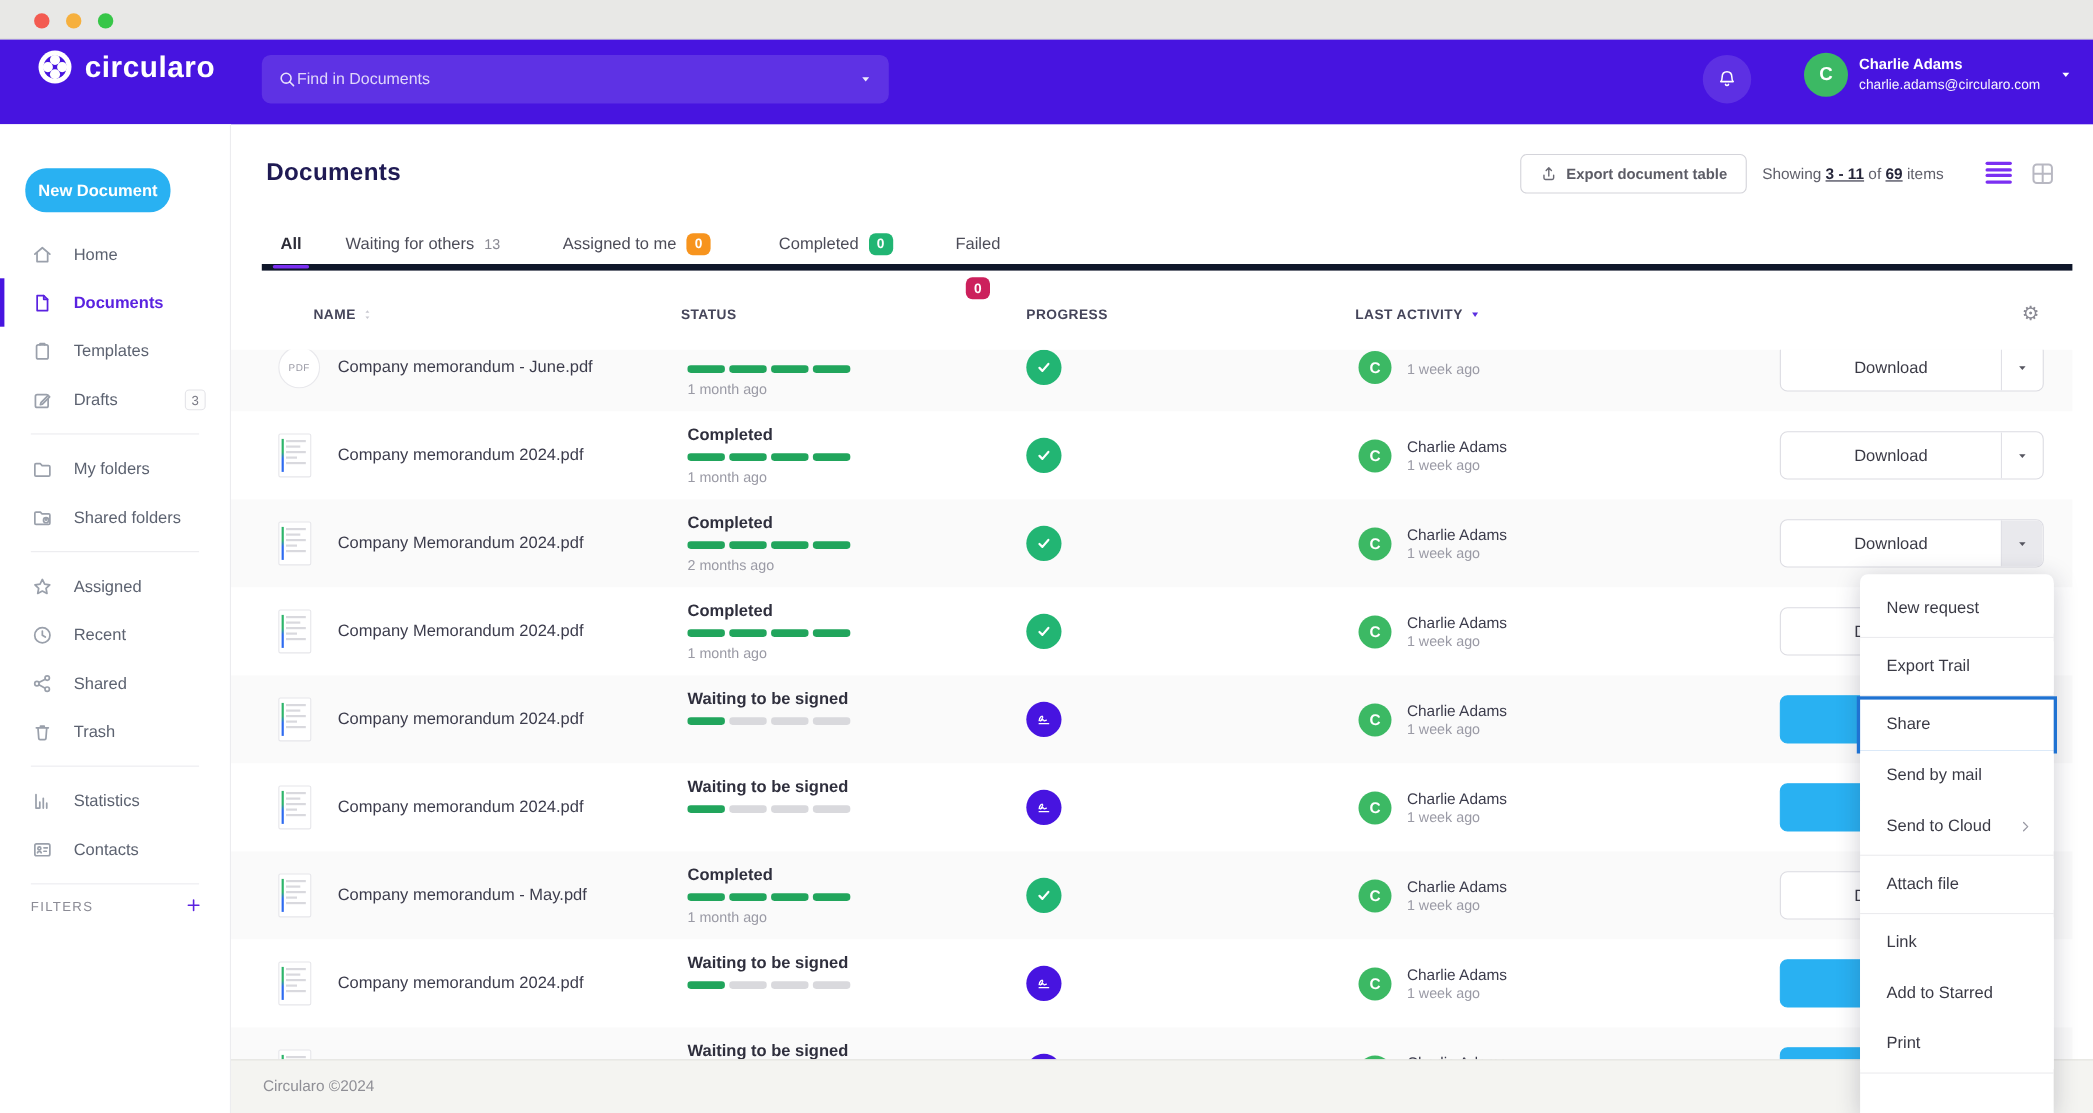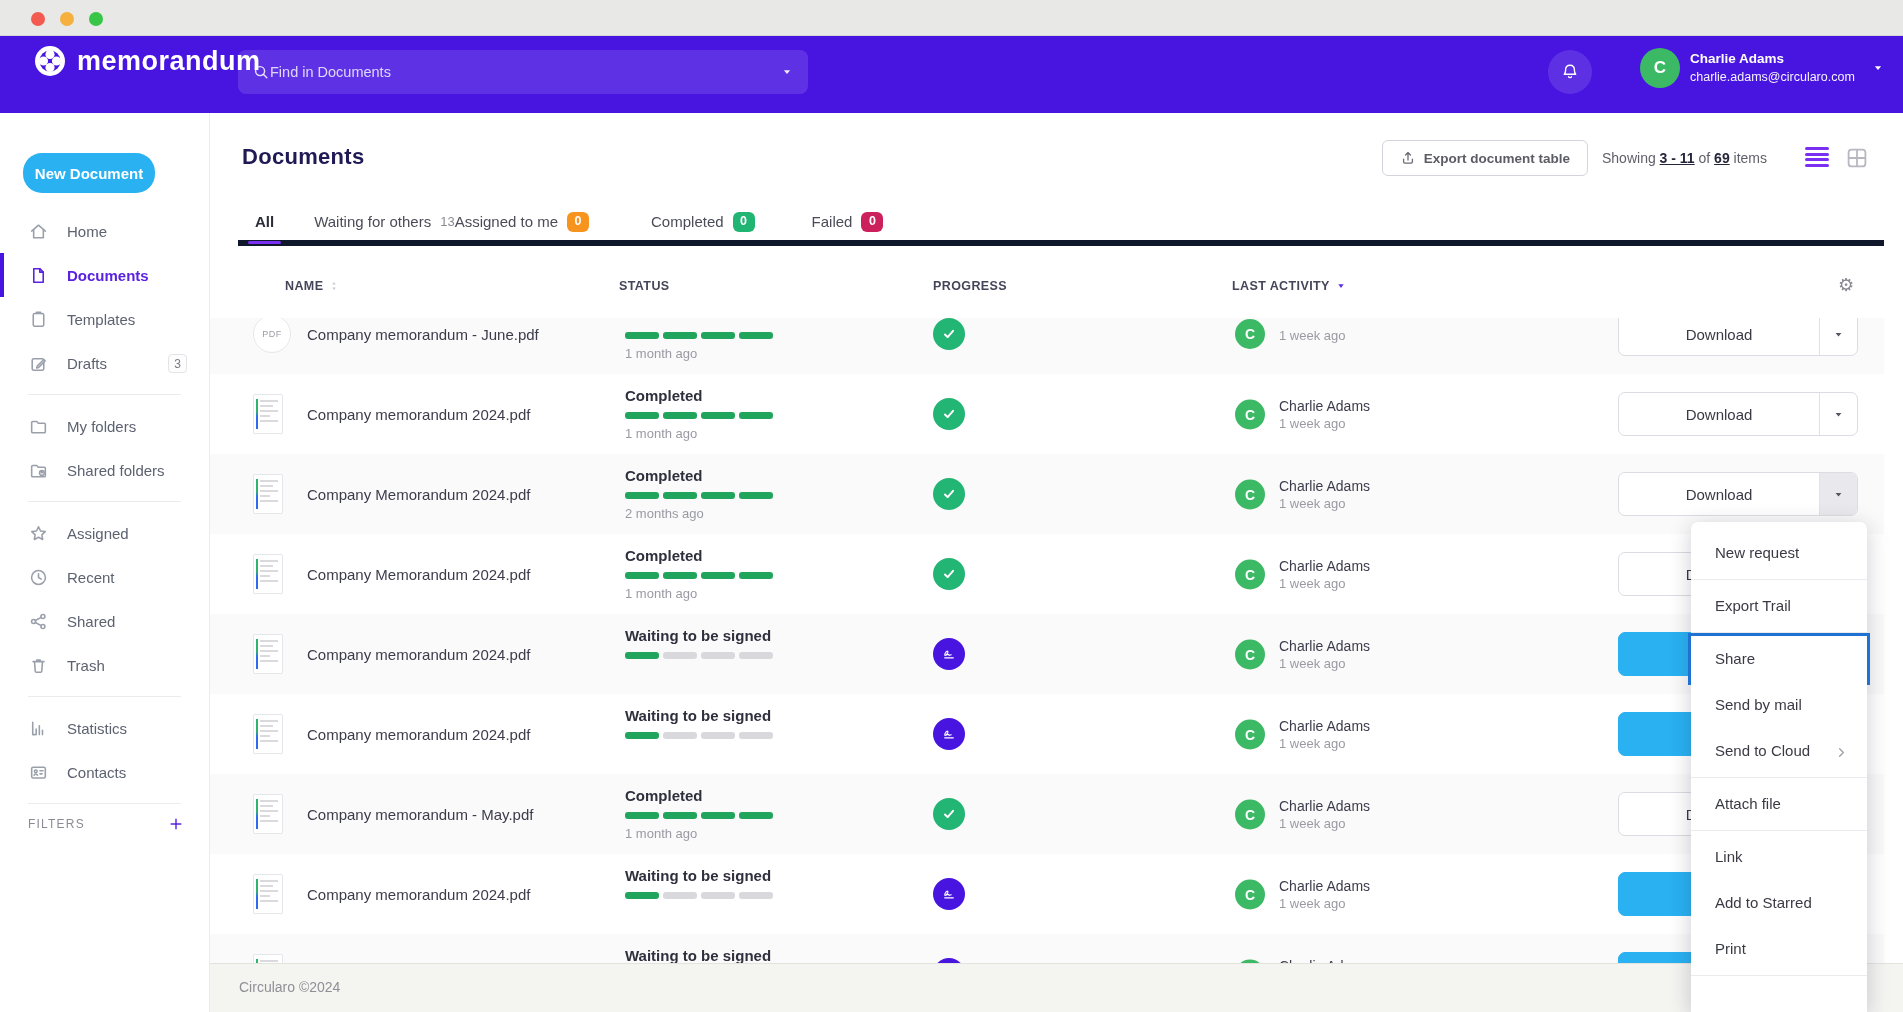--- a/index.html
+++ b/index.html
@@ -139,21 +139,21 @@
 <div id="appbar">
   <div id="logo">
     <svg width="34" height="34" viewBox="0 0 34 34">
       <circle cx="17" cy="17" r="15" fill="#ffffff"></circle>
       <circle cx="17" cy="17" r="10.5" fill="#4714e0"></circle>
       <circle cx="17" cy="10.5" r="4.6" fill="#ffffff"></circle>
       <circle cx="23.5" cy="17" r="4.6" fill="#ffffff"></circle>
       <circle cx="17" cy="23.5" r="4.6" fill="#ffffff"></circle>
       <circle cx="10.5" cy="17" r="4.6" fill="#ffffff"></circle>
     </svg>
-    <span id="brand">memorandum</span>
+    <span id="brand">circularo</span>
   </div>
   <div id="searchbar">
     <svg class="ic" width="18" height="18" viewBox="0 0 20 20" fill="none" stroke="rgba(255,255,255,.85)" stroke-width="1.6" stroke-linecap="round">
       <circle cx="9" cy="9" r="5"></circle>
         <path d="M12.8 12.8 L16.5 16.5"></path>
     </svg>
     <input type="text" placeholder="Find in Documents" style="">
     <svg id="search-caret" class="ic" width="14" height="14" viewBox="0 0 20 20">
         <path d="M5.5 7.5 h9 L10 13Z" fill="currentColor"></path>
       </svg>
@@ -316,29 +316,29 @@
 </div>
 
 <div id="tabs-row">
     <div class="tab active" style="margin-left: 17px;">
       <span>All</span>
     </div>
     <div class="tab" style="margin-left: 40px;">
       <span>Waiting for others</span>
       <span class="tab-count-plain">13</span>
     </div>
-    <div class="tab" style="">
+    <div class="tab" style="margin-left: 57px;">
       <span>Assigned to me</span>
       <span class="tab-badge orange">0</span>
     </div>
     <div class="tab" style="margin-left: 62px;">
       <span>Completed</span>
       <span class="tab-badge green">0</span>
     </div>
-    <div class="tab" style="margin-left: 57px;">
+    <div class="tab" style="margin-left: 57px; flex-direction: column;">
       <span>Failed</span>
       <span class="tab-badge red">0</span>
     </div>
   </div>
 
 <div id="thead">
   <div class="th" id="th-name">
     <span>NAME</span>
     <svg class="ic" width="12" height="14" viewBox="0 0 20 20" fill="#c8c8d0">
         <path d="M10 3.5 l3 3.8 h-6Z"></path>

